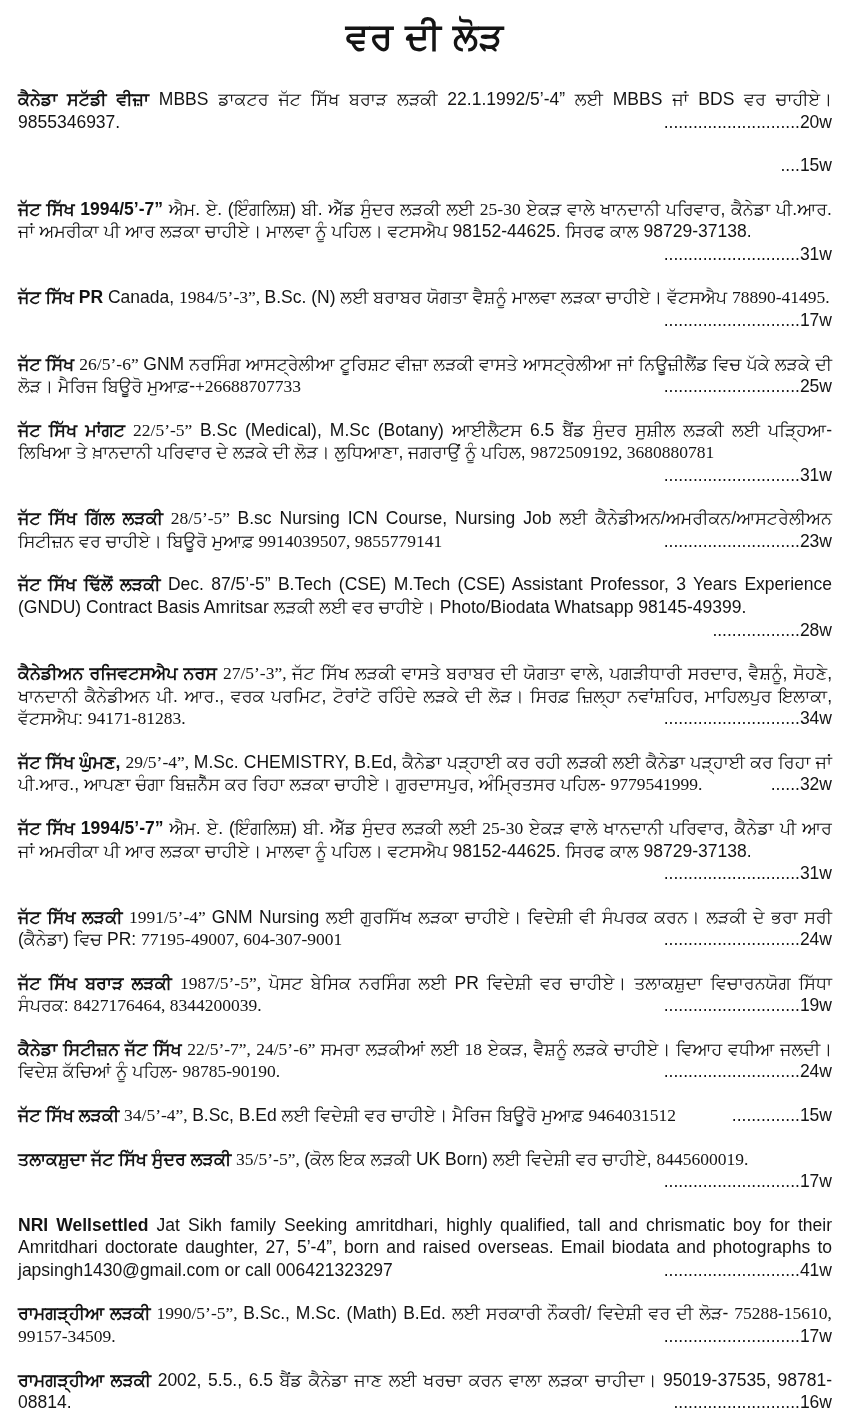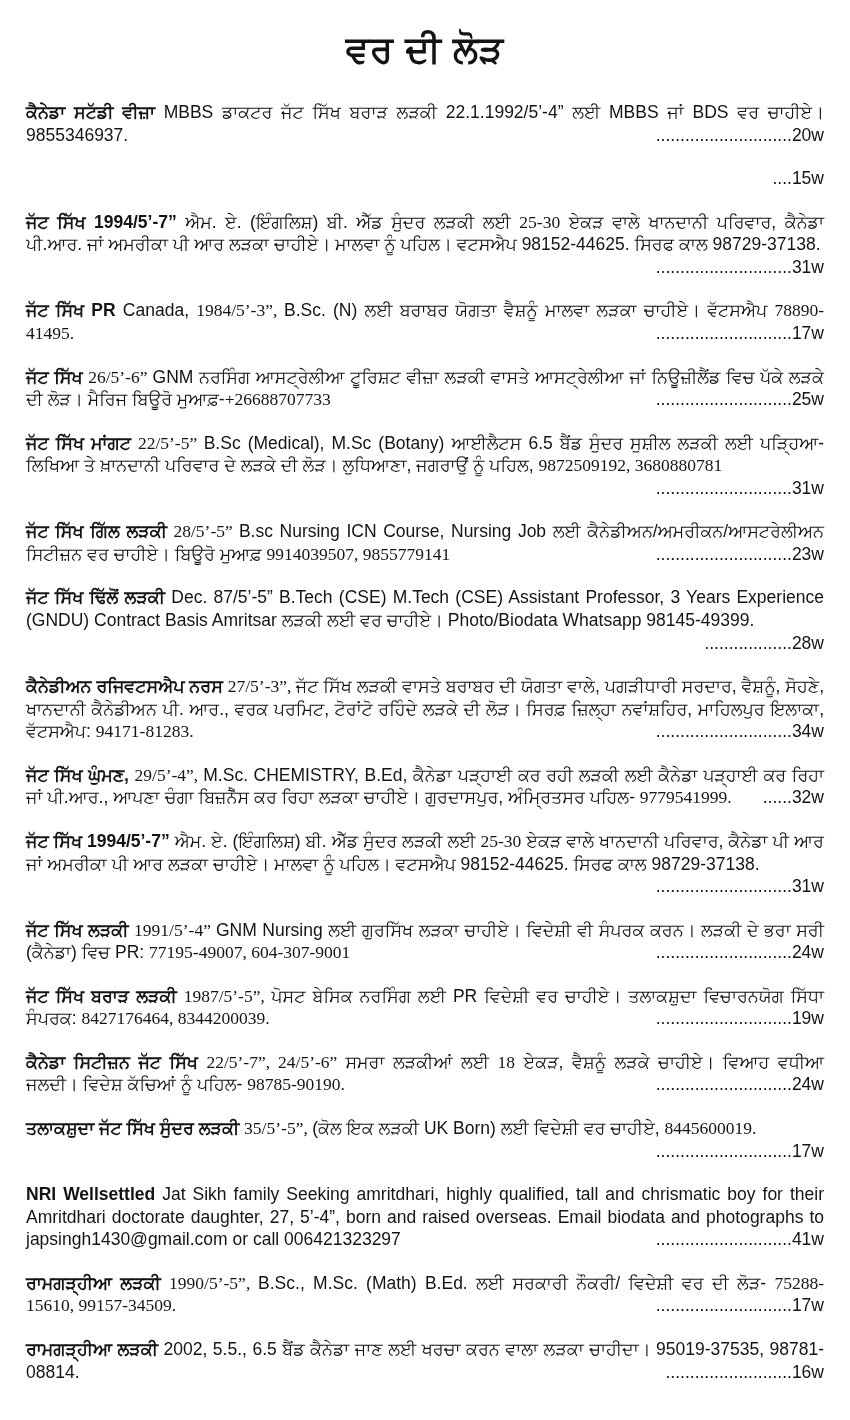--- a/index.html
+++ b/index.html
@@ -10,23 +10,23 @@
     padding:10px 14px 24px 14px;
     background:#ffffff;
     color:#141414;
     font-family:"Liberation Sans","DejaVu Sans",sans-serif;
   }
   .title{
     text-align:center;
     font-size:37px;
     font-weight:700;
     letter-spacing:1px;
-    margin:19px 0 30px 0;
+    margin:6px 0 30px 0;
   }
-  .ads{margin:12px;padding:0;}
+  .ads{margin:4px;padding:0;}
   .ad{
     display:flow-root;
     font-size:17.5px;
     line-height:1.29;
     text-align:justify;
     margin:0 0 21px 0;
   }
   .ad:last-child{margin-bottom:0;}
   .b{font-weight:700;}
   .s{font-family:"Liberation Serif","DejaVu Serif",serif;}
@@ -80,20 +80,23 @@
       <p class="ad">
     <span><span class="b">ਜੱਟ ਸਿੱਖ ਲੜਕੀ </span><span class="s">1991/5’-4” </span><span class="p">GNM Nursing ਲਈ ਗੁਰਸਿੱਖ ਲੜਕਾ ਚਾਹੀਏ। ਵਿਦੇਸ਼ੀ ਵੀ ਸੰਪਰਕ ਕਰਨ। ਲੜਕੀ ਦੇ ਭਰਾ ਸਰੀ (ਕੈਨੇਡਾ) ਵਿਚ PR: </span><span class="s">77195-49007, 604-307-9001 </span></span><span class="count">............................24w</span>
   </p>
       <p class="ad">
     <span><span class="b">ਜੱਟ ਸਿੱਖ ਬਰਾੜ ਲੜਕੀ </span><span class="s">1987/5’-5”, </span><span class="p">ਪੋਸਟ ਬੇਸਿਕ ਨਰਸਿੰਗ ਲਈ PR ਵਿਦੇਸ਼ੀ ਵਰ ਚਾਹੀਏ। ਤਲਾਕਸ਼ੁਦਾ ਵਿਚਾਰਨਯੋਗ ਸਿੱਧਾ ਸੰਪਰਕ: </span><span class="s">8427176464, 8344200039. </span></span><span class="count">............................19w</span>
   </p>
       <p class="ad">
     <span><span class="b">ਕੈਨੇਡਾ ਸਿਟੀਜ਼ਨ ਜੱਟ ਸਿੱਖ </span><span class="s">22/5’-7”, 24/5’-6” </span><span class="p">ਸਮਰਾ ਲੜਕੀਆਂ ਲਈ </span><span class="s">18</span><span class="p"> ਏਕੜ, ਵੈਸ਼ਨੂੰ ਲੜਕੇ ਚਾਹੀਏ। ਵਿਆਹ ਵਧੀਆ ਜਲਦੀ। ਵਿਦੇਸ਼ ਕੱਚਿਆਂ ਨੂੰ ਪਹਿਲ- </span><span class="s">98785-90190. </span></span><span class="count">............................24w</span>
   </p>
       <p class="ad">
+    <span><span class="b">ਜੱਟ ਸਿੱਖ ਲੜਕੀ </span><span class="s">34/5’-4”, </span><span class="p">B.Sc, B.Ed ਲਈ ਵਿਦੇਸ਼ੀ ਵਰ ਚਾਹੀਏ। ਮੈਰਿਜ ਬਿਊਰੋ ਮੁਆਫ਼ </span><span class="s">9464031512 </span></span><span class="count">..............15w</span>
+  </p>
+      <p class="ad">
     <span><span class="b">ਤਲਾਕਸ਼ੁਦਾ ਜੱਟ ਸਿੱਖ ਸੁੰਦਰ ਲੜਕੀ </span><span class="s">35/5’-5”, </span><span class="p">(ਕੋਲ ਇਕ ਲੜਕੀ UK Born) ਲਈ ਵਿਦੇਸ਼ੀ ਵਰ ਚਾਹੀਏ, </span><span class="s">8445600019. </span></span><span class="count">............................17w</span>
   </p>
       <p class="ad">
     <span><span class="b">NRI Wellsettled </span><span class="p">Jat Sikh family Seeking amritdhari, highly qualified, tall and chrismatic boy for their Amritdhari doctorate daughter, 27, 5’-4”, born and raised overseas. Email biodata and photographs to japsingh1430@gmail.com or call 006421323297 </span></span><span class="count">............................41w</span>
   </p>
       <p class="ad">
     <span><span class="b">ਰਾਮਗੜ੍ਹੀਆ ਲੜਕੀ </span><span class="s">1990/5’-5”, </span><span class="p">B.Sc., M.Sc. (Math) B.Ed. ਲਈ ਸਰਕਾਰੀ ਨੌਕਰੀ/ ਵਿਦੇਸ਼ੀ ਵਰ ਦੀ ਲੋੜ- </span><span class="s">75288-15610, 99157-34509. </span></span><span class="count">............................17w</span>
   </p>
       <p class="ad">
     <span><span class="b">ਰਾਮਗੜ੍ਹੀਆ ਲੜਕੀ </span><span class="p">2002, 5.5., 6.5 ਬੈਂਡ ਕੈਨੇਡਾ ਜਾਣ ਲਈ ਖਰਚਾ ਕਰਨ ਵਾਲਾ ਲੜਕਾ ਚਾਹੀਦਾ। 95019-37535, 98781-08814. </span></span><span class="count">..........................16w</span>

